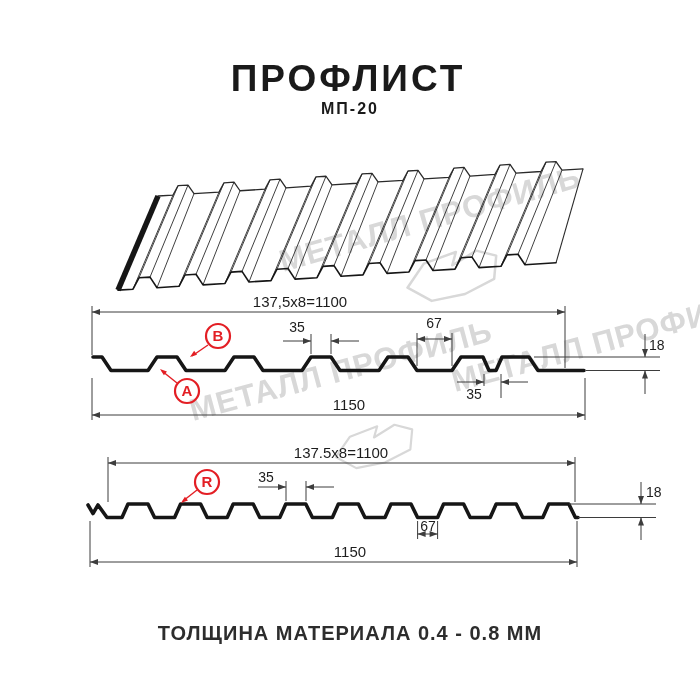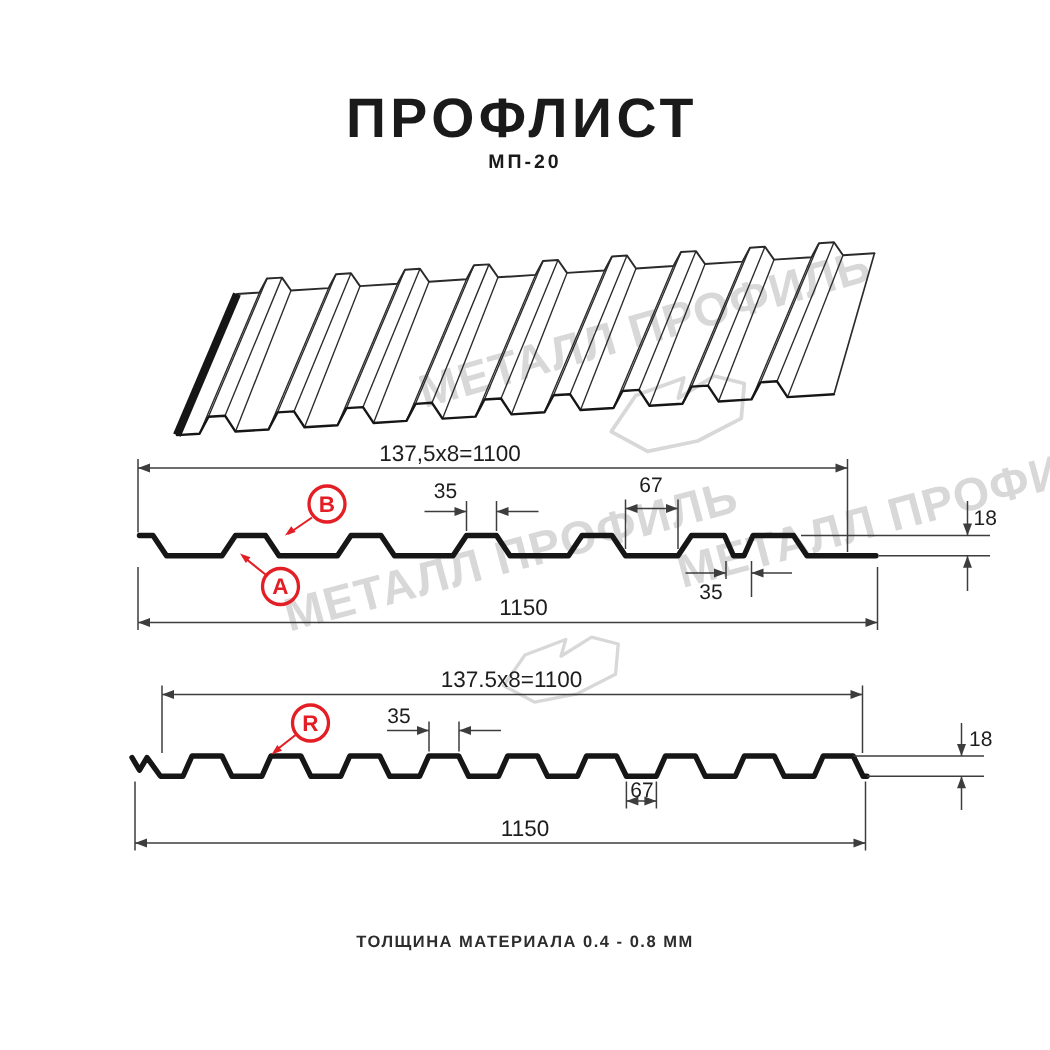--- a/index.html
+++ b/index.html
@@ -1,23 +1,23 @@
 <!DOCTYPE html>
 <html><head>
 <meta charset="utf-8">
 <style>
   html,body{margin:0;padding:0;background:#ffffff;}
   #stage{position:relative;width:700px;height:700px;background:#ffffff;overflow:hidden;
          font-family:"Liberation Sans","DejaVu Sans",sans-serif;}
   .title{position:absolute;left:0;top:58px;width:696px;text-align:center;
          font-size:37px;font-weight:800;letter-spacing:3px;color:#1a1a1a;}
   .subtitle{position:absolute;left:0;top:100px;width:700px;text-align:center;
-         font-size:13px;font-weight:700;letter-spacing:2px;color:#1a1a1a;}
+         font-size:16px;font-weight:700;letter-spacing:2px;color:#1a1a1a;}
   .footer{position:absolute;left:0;top:622px;width:700px;text-align:center;
-         font-size:11px;font-weight:600;letter-spacing:1px;color:#2d2d2d;}
+         font-size:20px;font-weight:600;letter-spacing:1px;color:#2d2d2d;}
   svg{position:absolute;left:0;top:0;}
   text{font-family:"Liberation Sans","DejaVu Sans",sans-serif;}
   .dimtxt{font-size:15px;fill:#1d1d1d;}
   .dimtxt-s{font-size:14px;fill:#1d1d1d;}
   .callout{font-size:15px;font-weight:bold;fill:#e31e24;}
   .wmtxt{font-size:31px;font-weight:bold;fill:#d8d8d8;letter-spacing:1px;}
 </style>
 </head>
 <body>
 

